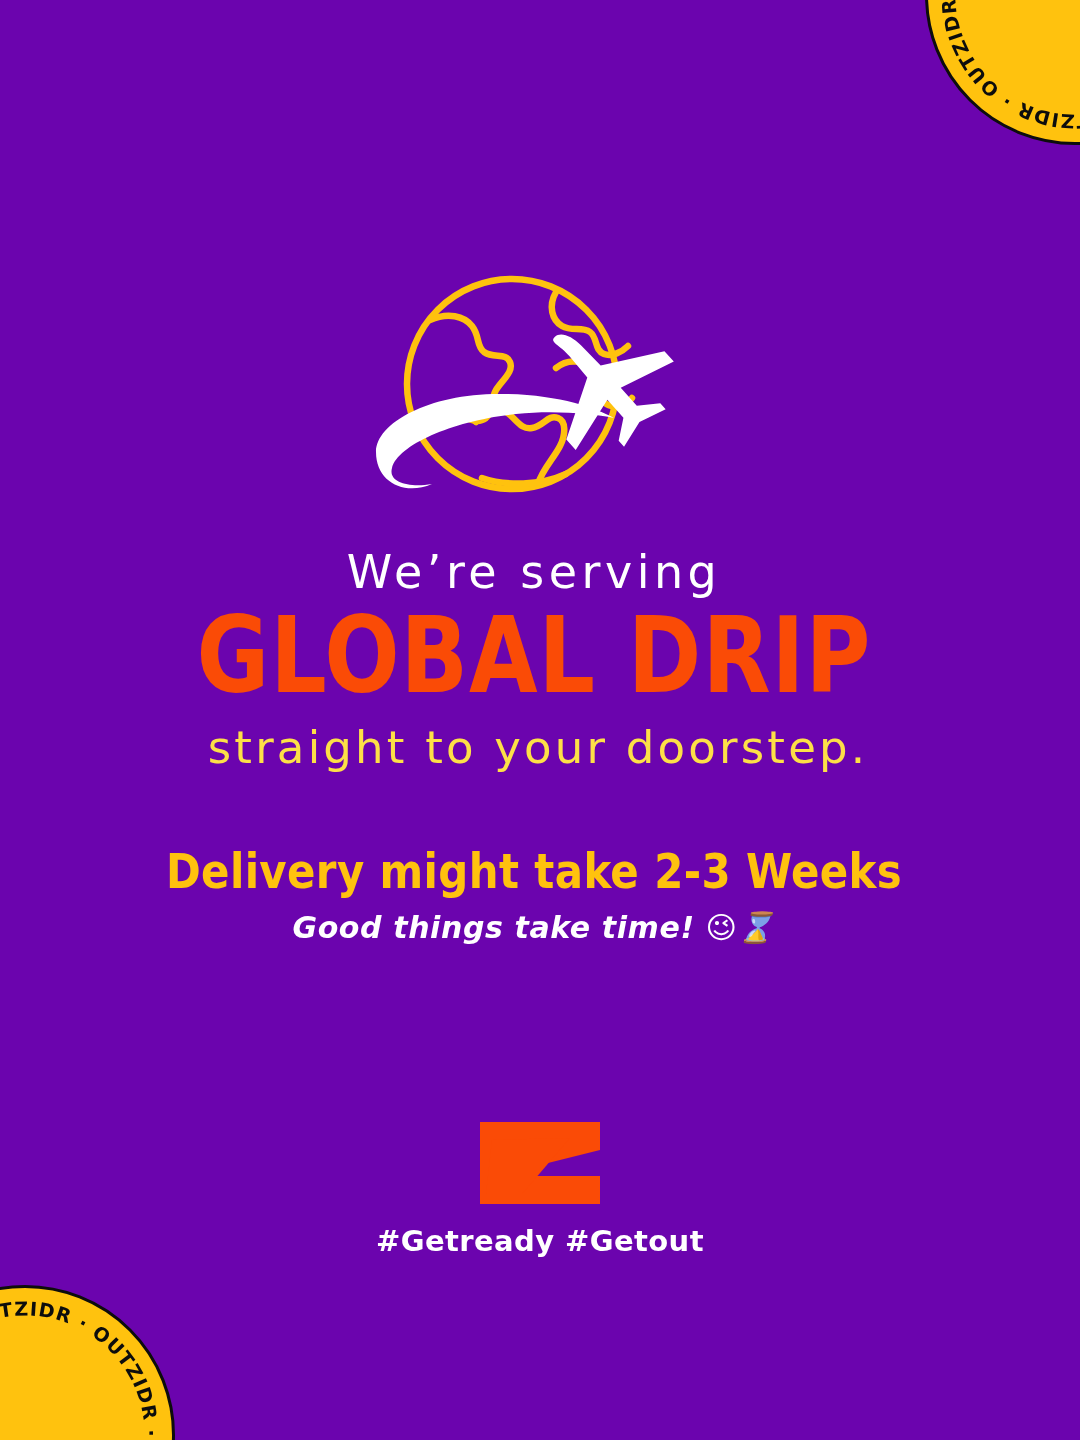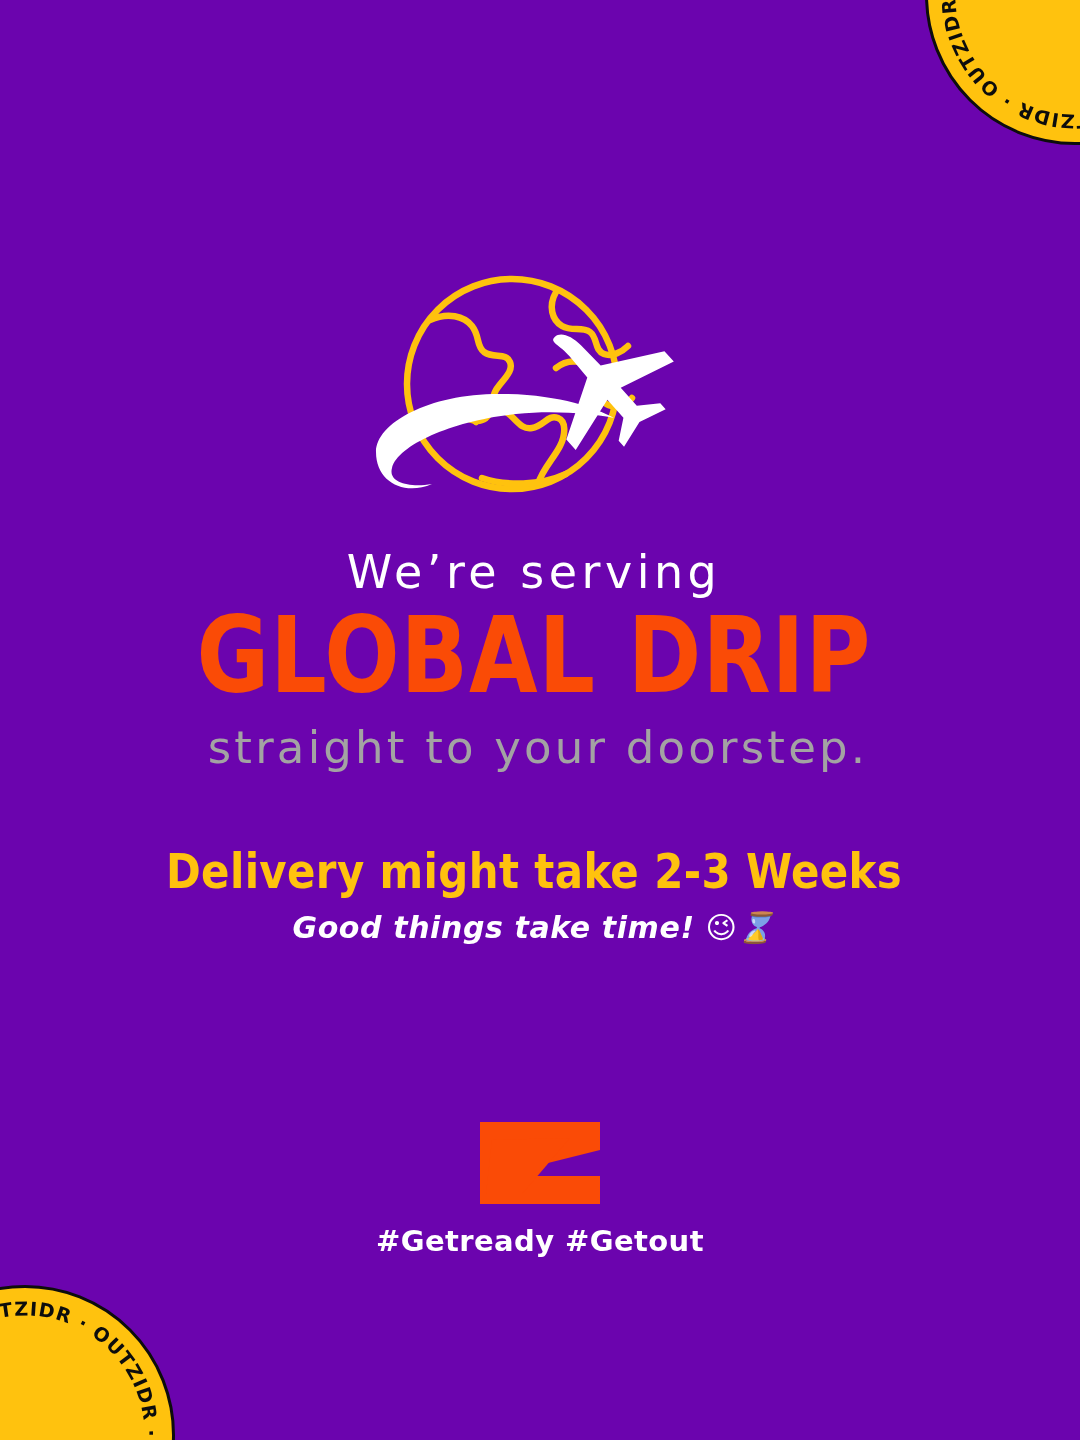--- a/index.html
+++ b/index.html
@@ -108,21 +108,21 @@
     color: #FA4B06;
     font-family: "DejaVu Sans Condensed", "Liberation Sans Narrow", "DejaVu Sans", sans-serif;
     font-weight: bold;
     font-size: 106px;
     line-height: 1.02;
     letter-spacing: 1px;
     margin: 6px 0 0 0;
     transform: scaleX(0.93);
   }
   .subhead {
-    color: #a3a3a3;
+    color: #fde047;
     font-family: "DejaVu Sans", sans-serif;
     font-weight: 400;
     font-size: 45px;
     letter-spacing: 3.2px;
     line-height: 1.05;
     margin: 14px 0 0 8px;
   }
   .delivery {
     color: #FFC20E;
     font-family: "DejaVu Sans Condensed", "Liberation Sans Narrow", "DejaVu Sans", sans-serif;

